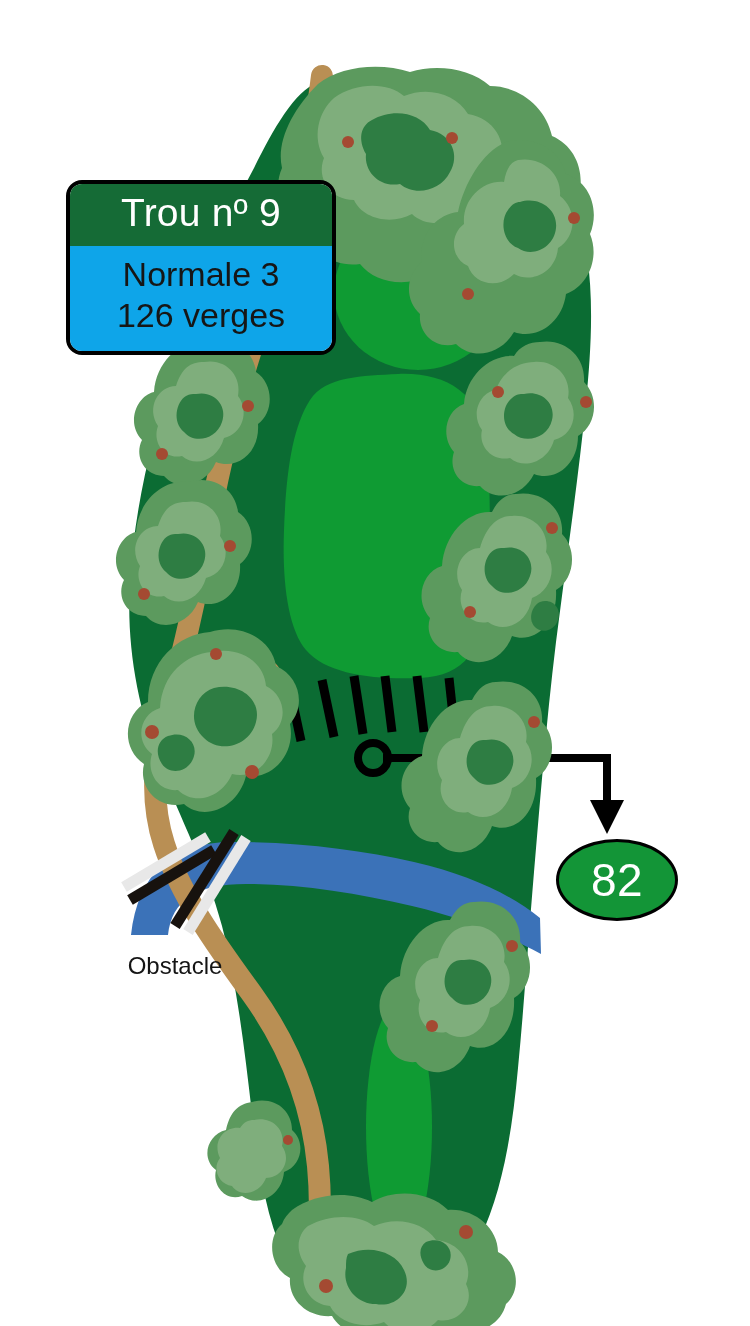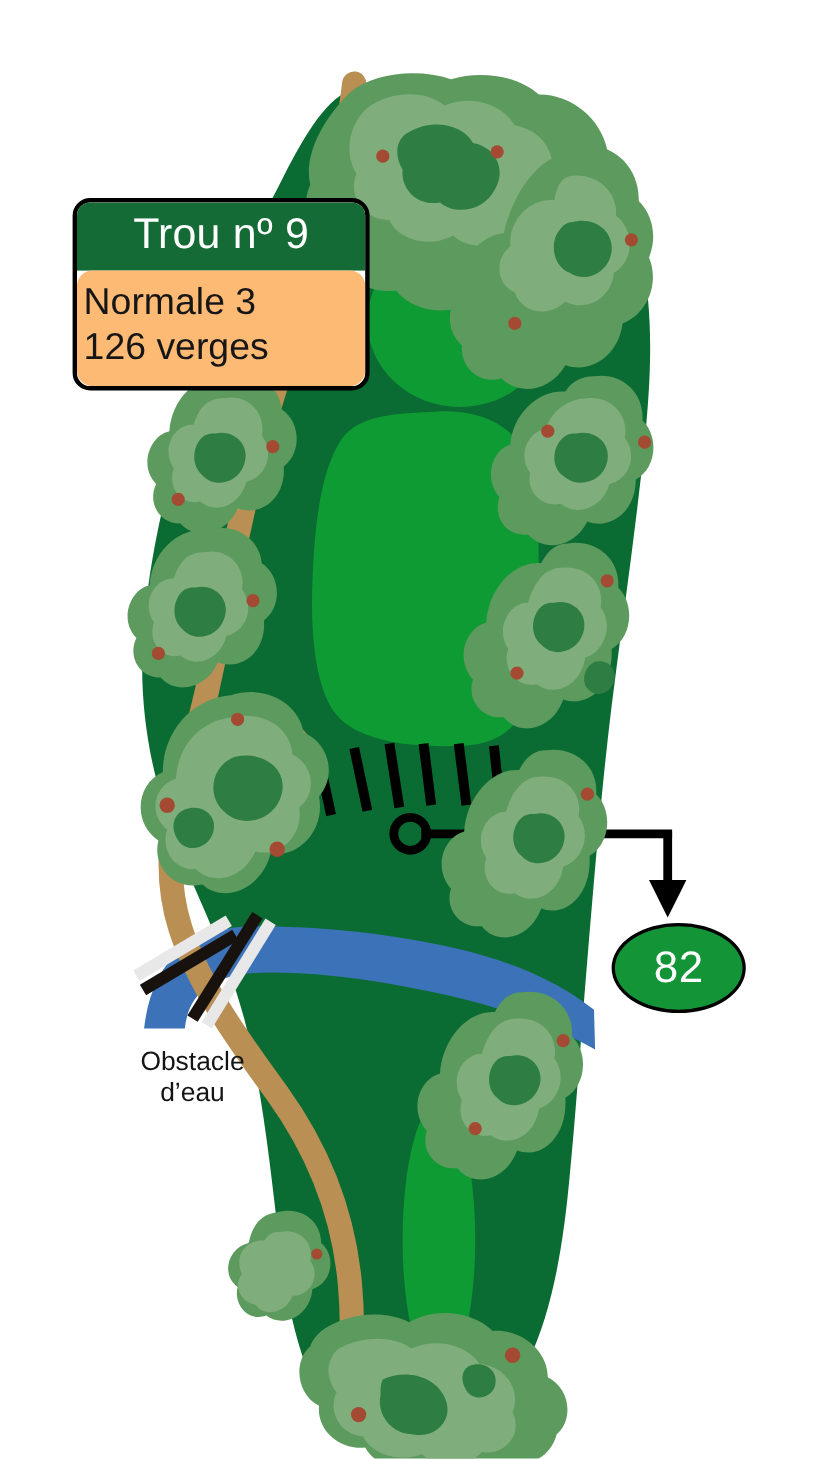--- a/index.html
+++ b/index.html
@@ -46,24 +46,24 @@
     background: #156B36;
     color: #ffffff;
     font-size: 39px;
     line-height: 1.05;
     text-align: center;
     padding: 9px 6px 12px 6px;
     letter-spacing: 0.2px;
     font-family: "Liberation Sans", sans-serif;
   }
   .info-card-body {
-    background: #fdba74;
+    background: #0ea5e9;
     color: #111111;
+    text-align: center;
     padding: 8px 6px 14px 6px;
-    border-radius: 14px;
   }
   .info-line {
     font-size: 34px;
     line-height: 1.22;
     color: #161616;
     font-family: "Liberation Sans", sans-serif;
   }
 
   
   .hazard-label {
@@ -100,21 +100,21 @@
   .yardage-badge .num {
     position: absolute;
     left: 0;
     top: 0;
     width: 100%;
     height: 100%;
     display: flex;
     align-items: center;
     justify-content: center;
     color: #ffffff;
-    font-size: 40px;
+    font-size: 46px;
     font-family: "Liberation Sans", sans-serif;
     letter-spacing: 0.5px;
   }
 </style>
 </head>
 <body>
 
 <div id="stage">
 
   <svg class="map" viewBox="0 0 750 1326" xmlns="http://www.w3.org/2000/svg">
@@ -396,21 +396,20 @@
   <div class="info-card">
     <div class="info-card-header">Trou nº 9</div>
     <div class="info-card-body">
       <div class="info-line">Normale 3</div>
       <div class="info-line">126 verges</div>
     </div>
   </div>
 
   <div class="hazard-label">
     <span>Obstacle</span>
-    <span>d’eau</span>
   </div>
 
   <div class="yardage-badge">
     <div class="ellipse"></div>
     <div class="num">82</div>
   </div>
 
 </div>
 
 </body></html>

